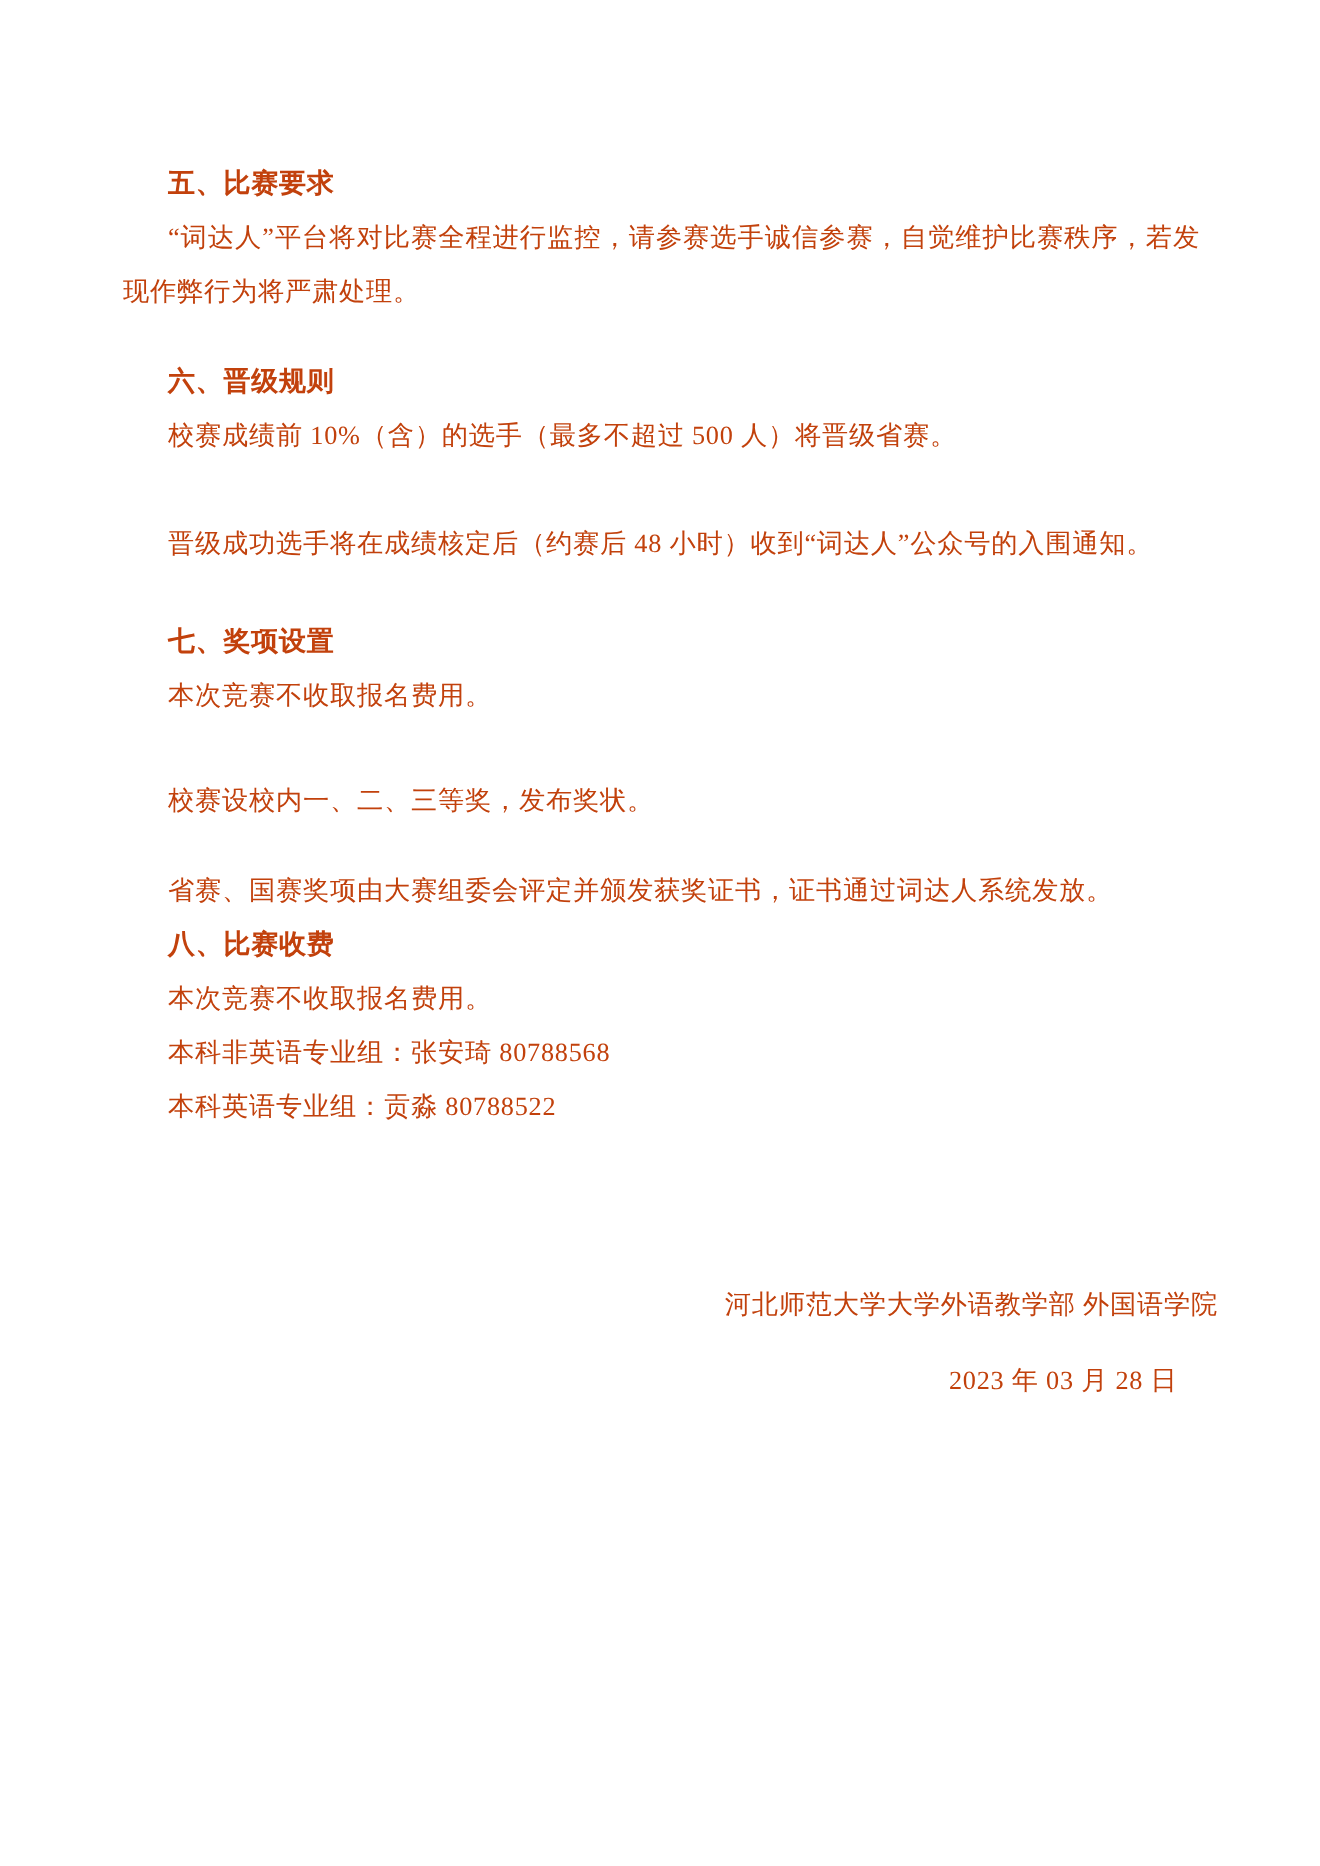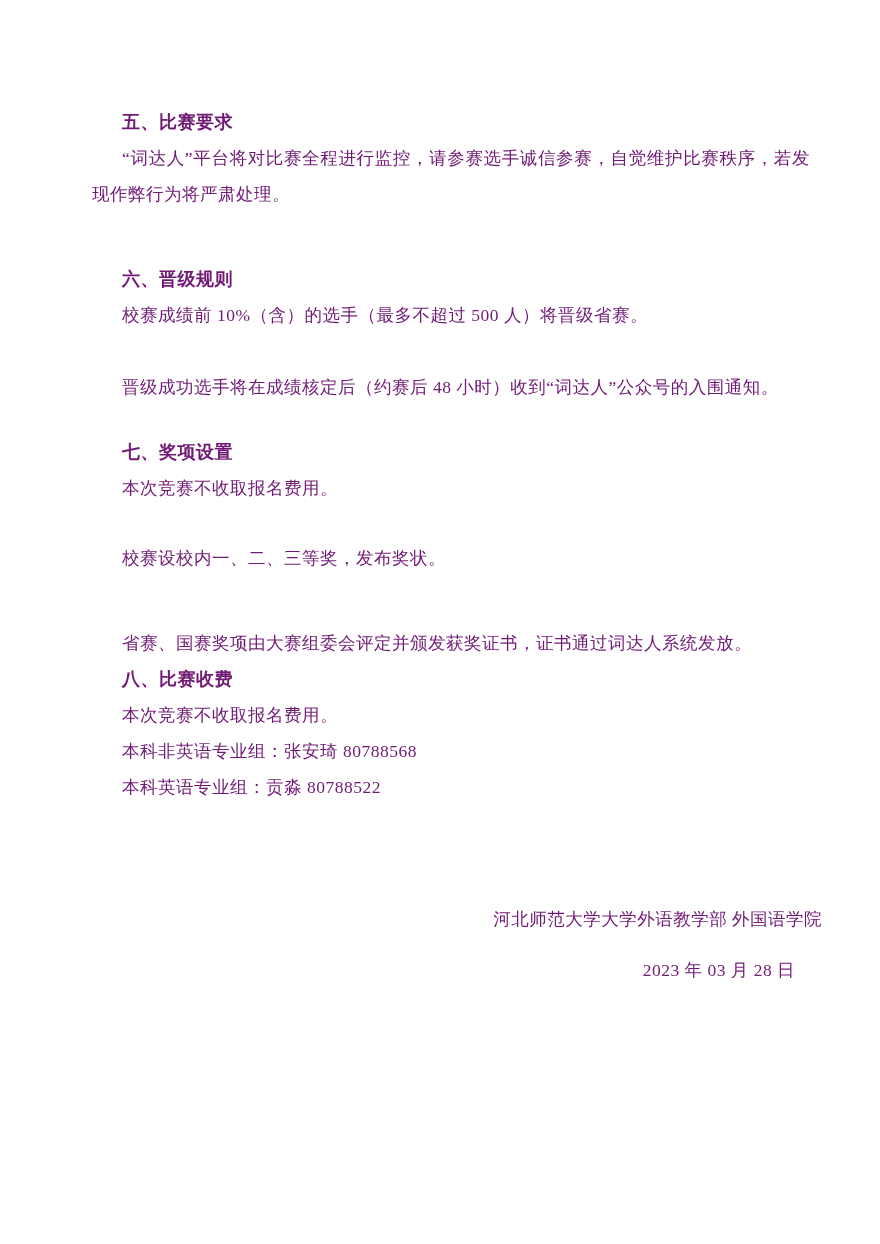--- a/index.html
+++ b/index.html
@@ -9,41 +9,41 @@
   body {
     width: 880px;
     height: 1244px;
     background: #ffffff;
     position: relative;
     overflow: hidden;
     font-family: "Liberation Serif", "DejaVu Serif", serif;
   }
   .doc {
     position: absolute;
-    left: 92px;
+    left: 82px;
     top: 104px;
     width: 718px;
-    color: #701a75;
+    color: #c2410c;
     font-size: 17.5px;
     line-height: 36px;
     letter-spacing: 0.5px;
   }
   .heading {
     margin: 0;
     font-size: 18px;
     font-weight: 700;
     text-indent: 30px;
     line-height: 36px;
   }
   .para {
     margin: 0;
     text-indent: 30px;
     text-align: justify;
   }
-  .gap-33 { margin-top: 49px; font-family: Liberation Serif, serif; }
+  .gap-33 { margin-top: 24px; font-family: Liberation Serif, serif; }
   .gap-34 { margin-top: 34px; }
   .gap-36 { margin-top: 36px; }
   .gap-29 { margin-top: 29px; }
   .gap-35 { }
   .signature {
     margin-top: 96px;
     margin-right: -12px;
     text-align: right;
   }
   .sig-org { margin: 0; text-indent: 0; }

